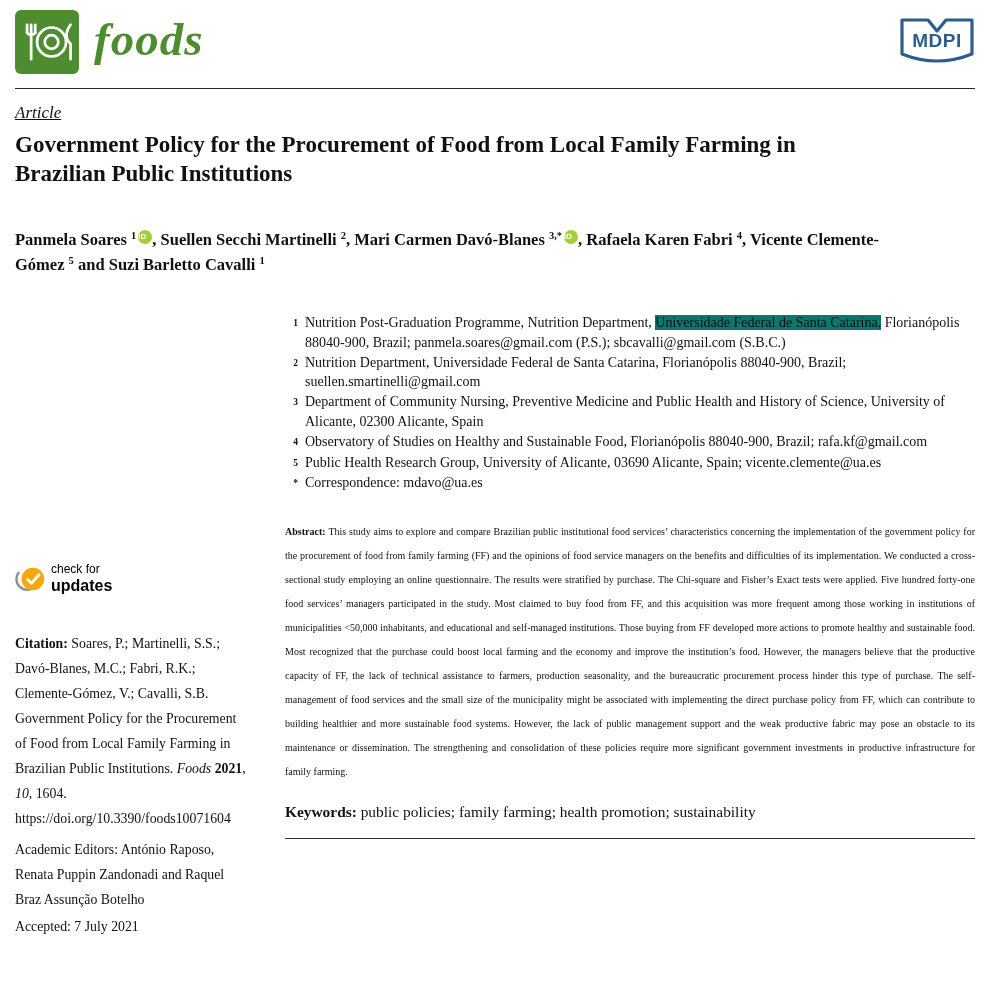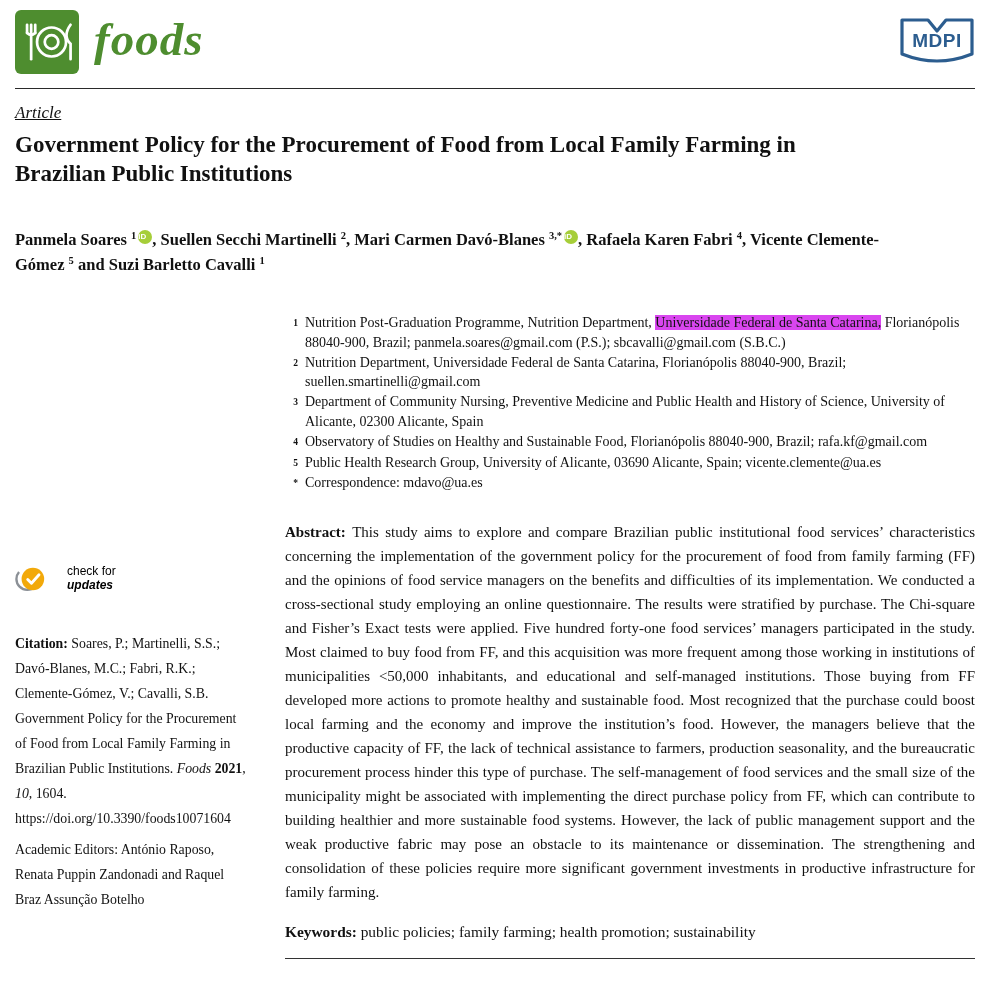--- a/index.html
+++ b/index.html
@@ -21,38 +21,38 @@
   .authors sup { font-size:10.5px; vertical-align:super; line-height:0; }
   .orcid { display:inline-block; width:14px; height:14px; border-radius:50%; background:#a6ce39; color:#fff;
            font-family:"Liberation Sans","DejaVu Sans",sans-serif; font-size:8px; font-weight:700;
            text-align:left; line-height:14px; vertical-align:super; margin-left:2px; }
 
   
   .main-col { position:absolute; left:285px; top:313px; width:690px; }
   .aff-row { display:flex; gap:7px; font-size:14px; line-height:19.8px; }
   .aff-marker { width:13px; flex:none; text-align:right; font-size:9.5px; font-weight:700; line-height:inherit; padding-top:1px; }
   .aff-text { flex:1; }
-  .abstract { margin-top:26px; font-size:15px; line-height:24px; text-align:justify; }
+  .abstract { margin-top:26px; font-size:10px; line-height:24px; text-align:justify; }
   .keywords { margin-top:16px; font-size:15.4px; line-height:24px; }
   .bottom-rule { margin-top:14px; height:1px; background:#333; }
 
   
   .sidebar { position:absolute; left:15px; top:563px; width:236px; font-size:13.8px; line-height:25px; }
-  .crossmark { display:flex; align-items:center; gap:20px; margin-bottom:16px; cursor:pointer; width:max-content; }
+  .crossmark { display:flex; align-items:center; gap:4px; margin-bottom:16px; cursor:pointer; width:max-content; }
   .cm-text { font-family:"Liberation Sans","DejaVu Sans",sans-serif; font-size:12px; line-height:1.15; color:#000; display:flex; flex-direction:column; }
-  .cm-bold { font-weight:700; font-size:12px;font-style:italic; }
+  .cm-bold { font-weight:700; font-size:16px; }
   .citation, .editors { overflow-wrap:break-word;margin-top:36px; }
   .editors { margin-top:6px; }
   .dates { margin-top:2px; }
 
   
   .p-normal {}
   .p-bold { font-weight:700; }
   .p-italic { font-style:italic; }
-  .p-highlight { background:#d946ef; }
+  .p-highlight { background:#0f766e; }
 </style>
 </head>
 <body>
 
 <div class="logo-box">
   <svg width="58" height="58" viewBox="0 0 64 64" fill="none" stroke="#ffffff" stroke-width="3" stroke-linecap="round">
     <path d="M10 13 v9 M14.5 13 v9 M19 13 v9"></path>
     <path d="M10 22 q4.5 4 9 0"></path>
     <path d="M14.5 24 v27"></path>
     <circle cx="37" cy="32" r="16"></circle>
@@ -83,20 +83,21 @@
     <div class="cm-text">
       <span>check for</span>
       <span class="cm-bold">updates</span>
     </div>
   </div>
 
   <div class="citation"><span class="p-bold">Citation: </span><span class="p-normal">Soares, P.; Martinelli, S.S.; Davó-Blanes, M.C.; Fabri, R.K.; Clemente-Gómez, V.; Cavalli, S.B. Government Policy for the Procurement of Food from Local Family Farming in Brazilian Public Institutions. </span><span class="p-italic">Foods </span><span class="p-bold">2021</span><span class="p-normal">, </span><span class="p-italic">10</span><span class="p-normal">, 1604. </span><span class="p-normal">https://doi.org/10.3390/foods10071604</span></div>
   <div class="editors"><span class="p-normal">Academic Editors: António Raposo, Renata Puppin Zandonadi and Raquel Braz Assunção Botelho</span></div>
 
   <div class="dates">
+    <div>Accepted: 7 July 2021</div>
   </div>
 </div>
 
 <div class="main-col">
   <div class="affiliations">
       <div class="aff-row">
         <div class="aff-marker">1</div>
         <div class="aff-text"><span class="p-normal">Nutrition Post-Graduation Programme, Nutrition Department, </span><span class="p-highlight">Universidade Federal de Santa Catarina,</span><span class="p-normal"> Florianópolis 88040-900, Brazil; panmela.soares@gmail.com (P.S.); sbcavalli@gmail.com (S.B.C.)</span></div>
       </div>
       <div class="aff-row">

